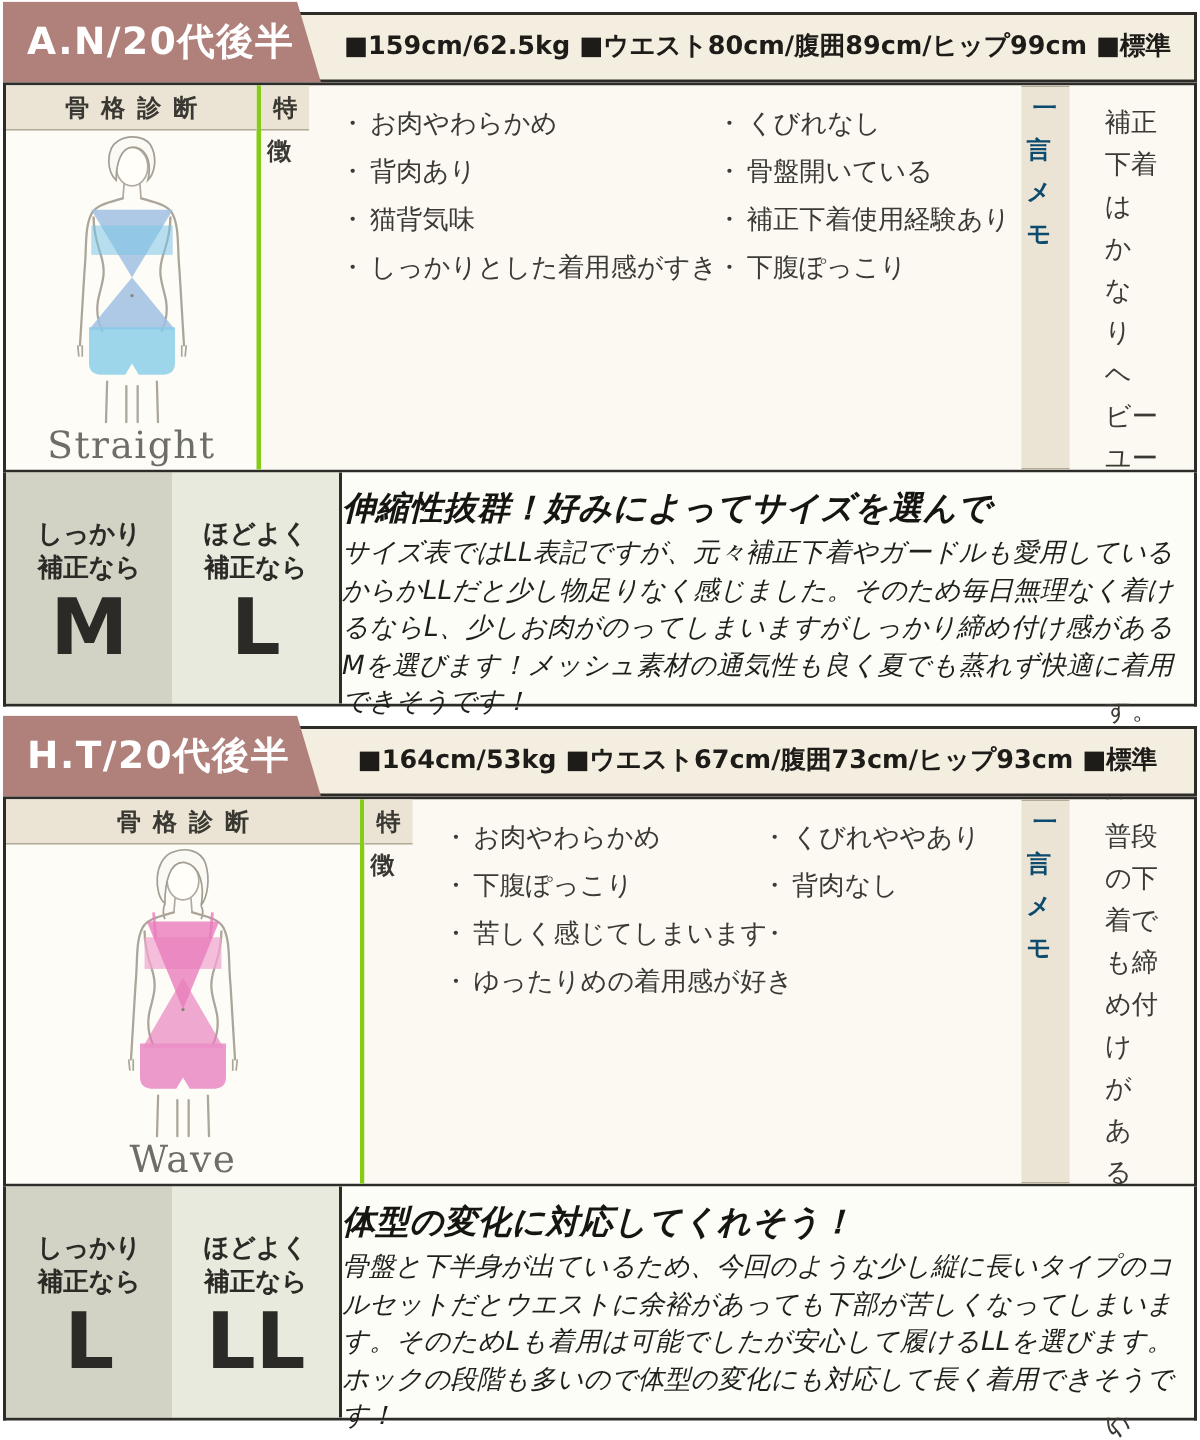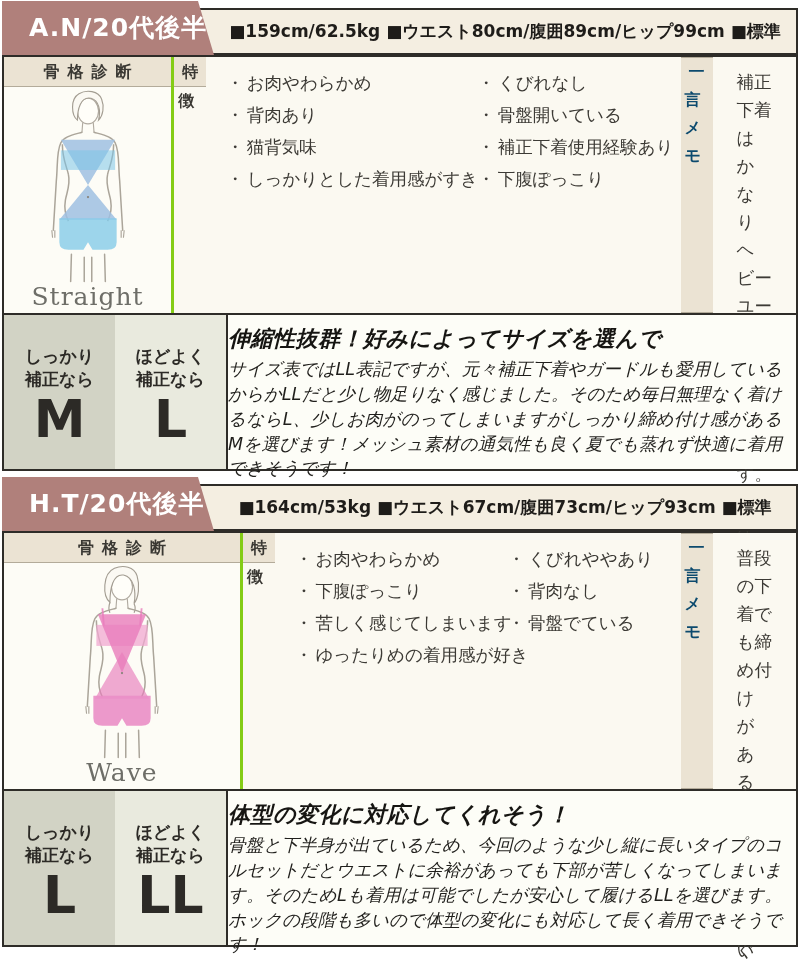--- a/index.html
+++ b/index.html
@@ -38,21 +38,21 @@
   .measurements{
     margin-left:210px;text-align:center;
     font-weight:bold;font-size:17px;line-height:43px;
     color:#1e1c19;letter-spacing:0;white-space:nowrap;
   }
   .ribbon{
     position:absolute;left:0;top:0;height:54px;width:212px;
     background:var(--ribbon-bg);
     clip-path:polygon(0 0,calc(100% - 16px) 0,100% 100%,0 100%);
     color:#ffffff;font-weight:bold;font-size:25px;line-height:54px;
-    padding-left:27px;letter-spacing:1px;z-index:2;white-space:nowrap;
+    padding-left:16px;letter-spacing:1px;z-index:2;white-space:nowrap;
   }
   
   .table{
     display:flex;height:260px;
     border:2px solid var(--border-dark);
   }
   .col-left{
     width:272px;display:flex;flex-direction:column;
     border-right:3px solid #84cc16;background:var(--figure-bg);
   }
@@ -280,21 +280,20 @@
           <li>
               <span class="bu">・</span>
               <span>くびれややあり</span>
             </li>
           <li>
               <span class="bu">・</span>
               <span>背肉なし</span>
             </li>
           <li>
               <span class="bu">・</span>
-              <span>骨盤でている</span>
             </li>
         </ul>
       </div>
       <div class="memo-header">一言メモ</div>
       <div class="memo-text">普段の下着でも締め付けがあるものが苦手ですぐに、苦しく感じてしまいます。</div>
     </div>
   </div>
 
   <div class="size-row">
     <div class="size-box b1">

